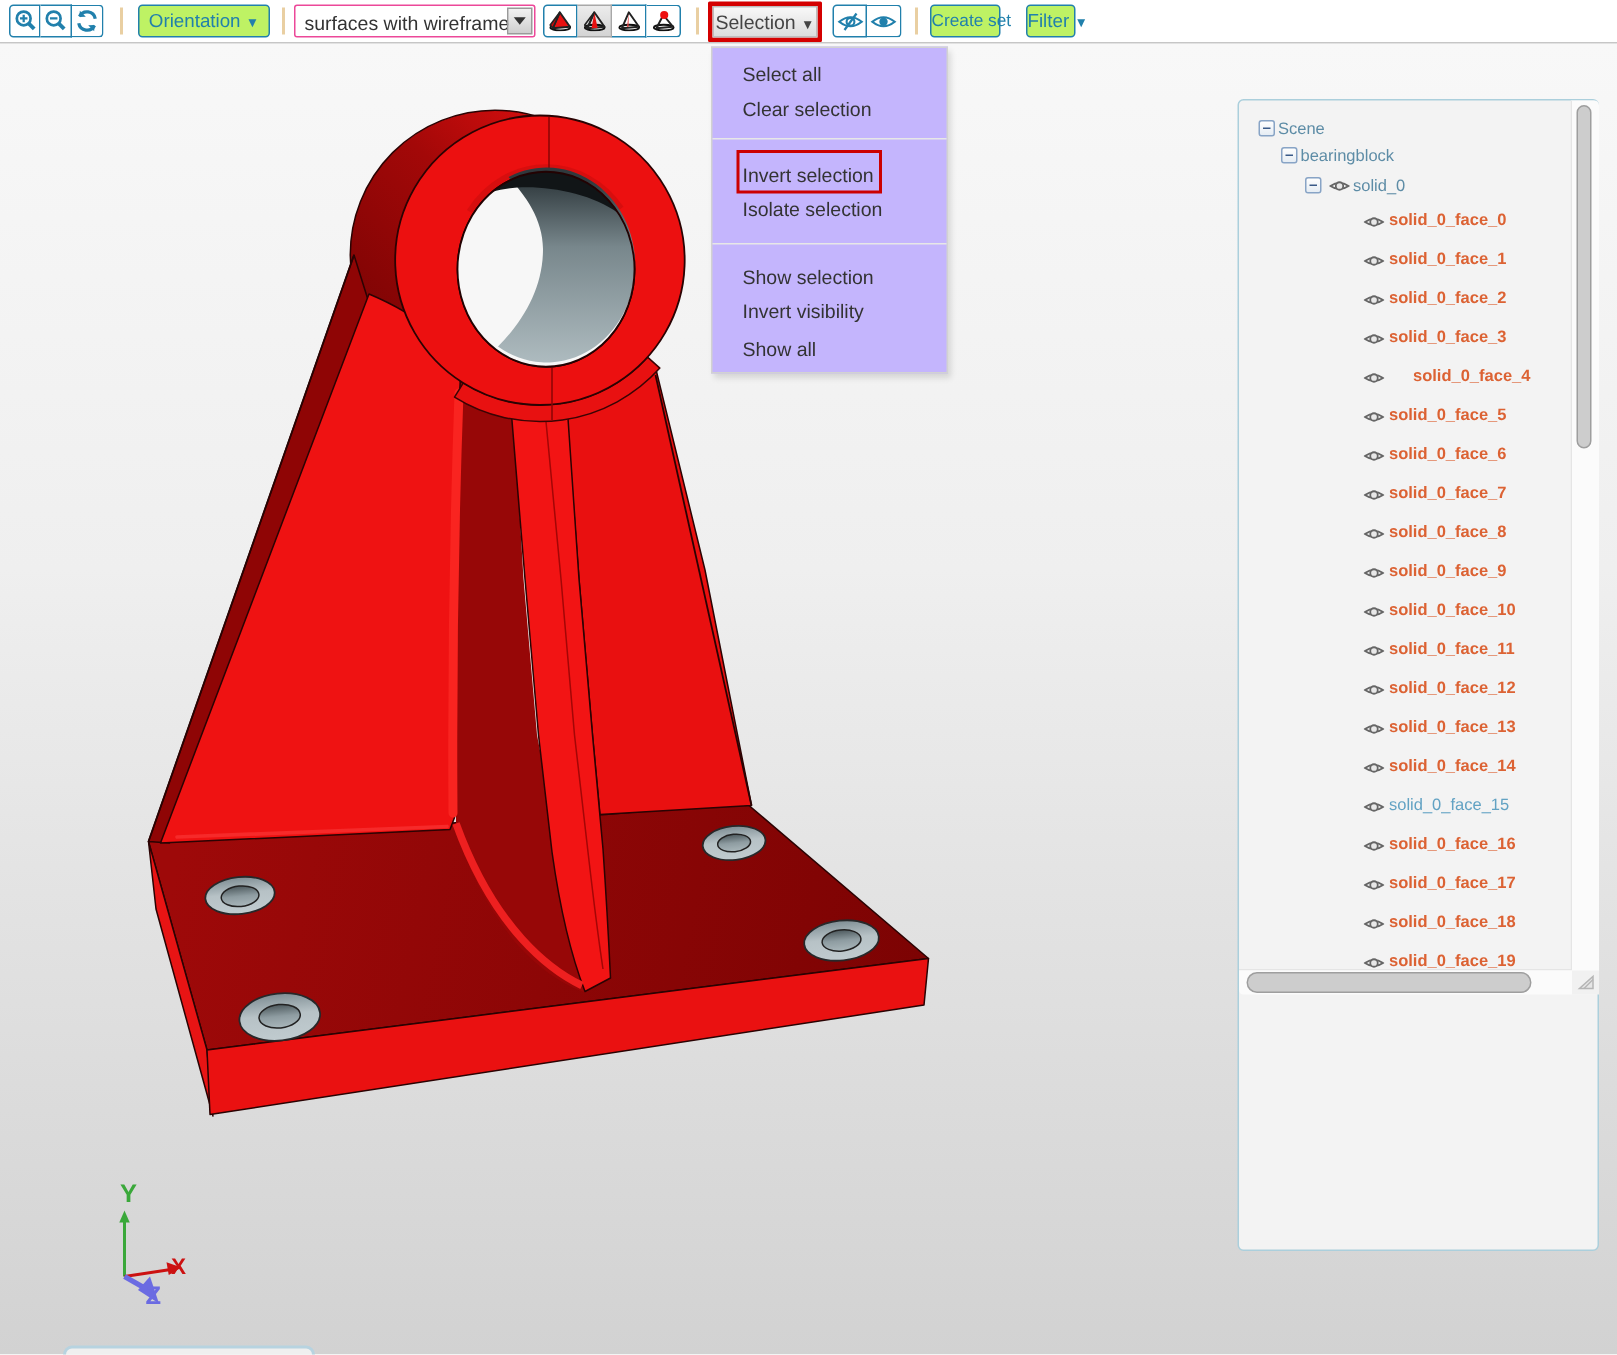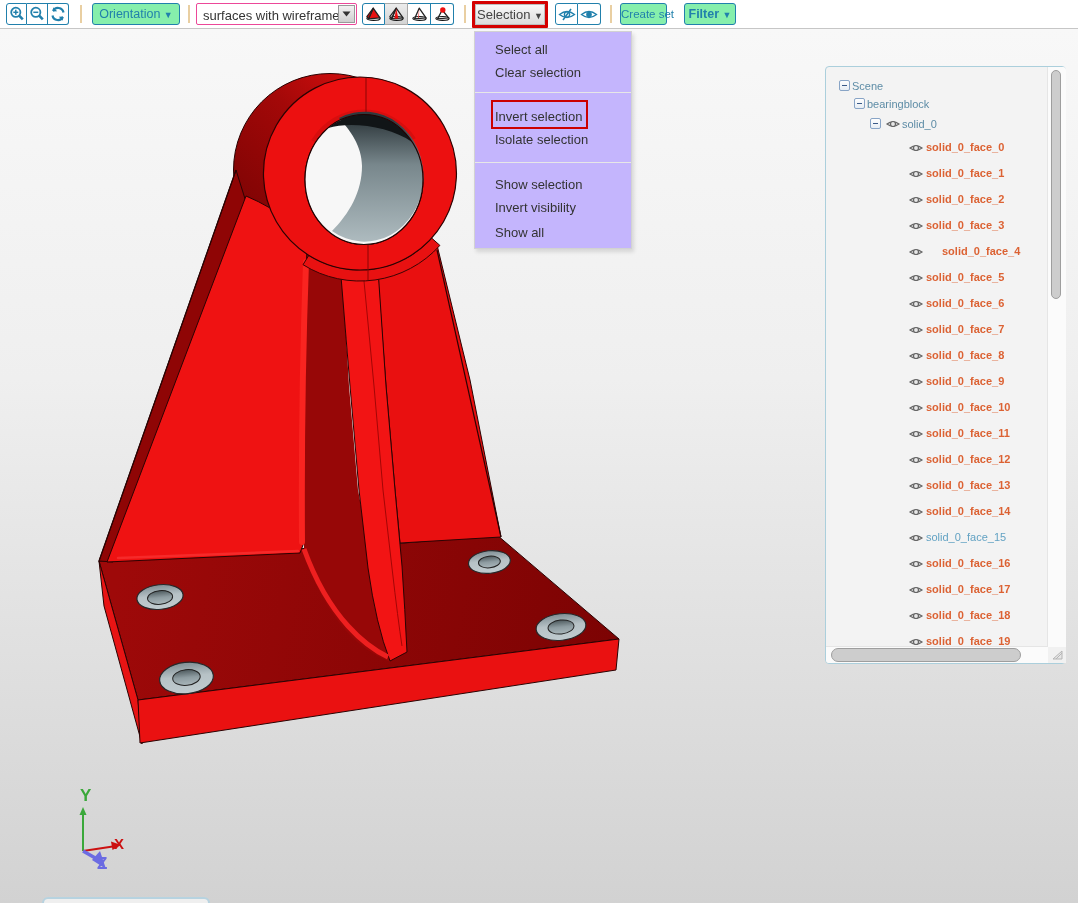--- a/index.html
+++ b/index.html
@@ -2,40 +2,40 @@
 <html><head>
 <meta charset="utf-8">
 <style>
 * { margin:0; padding:0; box-sizing:border-box; }
 html,body { width:1078px; height:903px; overflow:hidden; font-family:"Liberation Sans", sans-serif; background:#fff; }
 #page { position:relative; width:1078px; height:903px; }
 #toolbar { position:absolute; left:0; top:0; width:1078px; height:29px; background:#fff; border-bottom:1px solid #c6c6c6; }
 #canvas { position:absolute; left:0; top:29px; width:1078px; height:874px; background:linear-gradient(#f8f8f8, #efefef 40%, #d2d2d2); }
 #modelsvg { position:absolute; left:0; top:0; width:1078px; height:903px; }
 .sep { position:absolute; top:5px; width:2px; height:18px; background:#e9cfa2; }
-.tbtn { position:absolute; top:3px; height:22px; white-space:nowrap; border:1px solid #2180ac; border-radius:3px; background:#86efac; color:#2180ac; font-size:12.5px; text-align:center; }
+.tbtn { position:absolute; top:3px; height:22px; white-space:nowrap; border:1px solid #2180ac; border-radius:3px; background:#bef264; color:#2180ac; font-size:12.5px; text-align:center; }
 .grp { position:absolute; top:3px; height:22px; display:flex; }
 .grp .cell { width:23px; height:22px; border:1px solid #2180ac; border-left:none; background:#fff; display:flex; align-items:center; justify-content:center; }
 .g1 .cell { width:21px; }
 .grp .cell:first-child { border-left:1px solid #2180ac; border-radius:3px 0 0 3px; }
 .grp .cell:last-child { border-radius:0 3px 3px 0; }
 
 #sel1 { position:absolute; left:196px; top:3px; width:161px; height:22px; border:1px solid #ec4899; background:#fff; border-radius:2px; }
 #sel1 .txt { position:absolute; left:6px; top:4px; font-size:13px; color:#333; }
 #sel1 .arr { position:absolute; right:1px; top:1px; width:17px; height:18px; background:linear-gradient(#f2f2f2,#cfcfcf); border:1px solid #9a9a9a; display:flex; align-items:center; justify-content:center; }
 
 #selwrap { position:absolute; left:472px; top:1px; border:3px solid #d40000; border-radius:1px; }
 #selbtn { width:70px; height:21px; background:linear-gradient(#f8f8f8,#dcdcdc); border:1px solid #bdbdbd; font-size:13px; color:#444; text-align:center; line-height:19px; }
 
 #menu { position:absolute; left:474px; top:31px; width:158px; height:218px; background:#c4b5fd; border:1px solid #d2d2d2; box-shadow:2px 3px 4px rgba(0,0,0,0.12); }
 #menu .mi { position:absolute; left:20px; height:20px; line-height:20px; font-size:13px; color:#333; white-space:nowrap; }
 #menu .msep { position:absolute; left:0; width:100%; height:1px; background:#e7e7e7; }
 #invbox { position:absolute; left:16px; top:68px; width:97px; height:29px; border:2px solid #cc0000; }
 
-#panel { position:absolute; left:825px; top:66px; width:241px; height:598px; background:#f3f3f3; border:1px solid #abcfdc; border-radius:4px; }
+#panel { position:absolute; left:825px; top:66px; width:241px; height:768px; background:#f3f3f3; border:1px solid #abcfdc; border-radius:4px; }
 .trow { position:absolute; white-space:nowrap; font-size:11px; }
 .blue { color:#5d8ca6; }
 .face { color:#dc6233; font-weight:bold; }
 .face15 { color:#62a2c3; }
 .pm { position:absolute; width:11px; height:11px; border:1px solid #88a4c6; border-radius:2px; background:linear-gradient(#fefefe,#e6edf4); }
 .pm:after { content:""; position:absolute; left:1.8px; top:3.8px; width:5.4px; height:1.5px; background:#3a5a88; }
 .eyesvg { position:absolute; }
 #vsb { position:absolute; left:221px; top:0px; width:19px; height:596px; background:#fbfbfb; border-left:1px solid #e5e5e5; border-radius:0 3px 3px 0; }
 #vthumb { position:absolute; left:225px; top:3px; width:10px; height:229px; background:#cdcdcd; border:1px solid #9e9e9e; border-radius:5px; }
 #hsb { position:absolute; left:0px; top:579px; width:222px; height:17px; background:#fbfbfb; border-top:1px solid #e5e5e5; border-radius:0 0 0 3px; }
@@ -236,21 +236,21 @@
         </div>
       <div class="cell">
           <svg class="icon-svg" width="18" height="13" viewBox="0 0 18 13">
             <path d="M1.5 6.5 Q 9 0.5 16.5 6.5 Q 9 12.5 1.5 6.5 Z" fill="none" stroke="#2180ac" stroke-width="1.4"></path>
             <circle cx="9" cy="6.5" r="2.8" fill="#2180ac"></circle>
           </svg>
         </div>
     </div>
     <div class="sep" style="left:610px;"></div>
     <div class="tbtn" style="left:620px; width:47px; line-height:20px; font-size:11.5px;">Create set</div>
-    <div class="tbtn" style="left:684px; width:52px; line-height:20px;font-weight:bold;">Filter <span style="font-size:9px;">▼</span></div>
+    <div class="tbtn" style="left:684px; width:33px; line-height:20px;">Filter <span style="font-size:9px;">▼</span></div>
   </div>
   <div id="panel">
     <div class="pm" style="left:13px; top:13px;"></div>
       <div class="trow blue" style="left:26px; top:9px; line-height:20px;">Scene</div>
     <div class="pm" style="left:28px; top:31px;"></div>
       <div class="trow blue" style="left:41px; top:27px; line-height:20px;">bearingblock</div>
     <div class="pm" style="left:44px; top:51px;"></div>
       <svg class="eyesvg" style="left:60px; top:52px;" width="14" height="10" viewBox="0 0 14 10">
         <path d="M1 5 Q7 0.8 13 5 Q7 9.2 1 5 Z" fill="#f4f4f4" stroke="#666" stroke-width="1.2"></path>
         <circle cx="7" cy="5" r="2.5" fill="#e8e8e8" stroke="#666" stroke-width="1.2"></circle>

